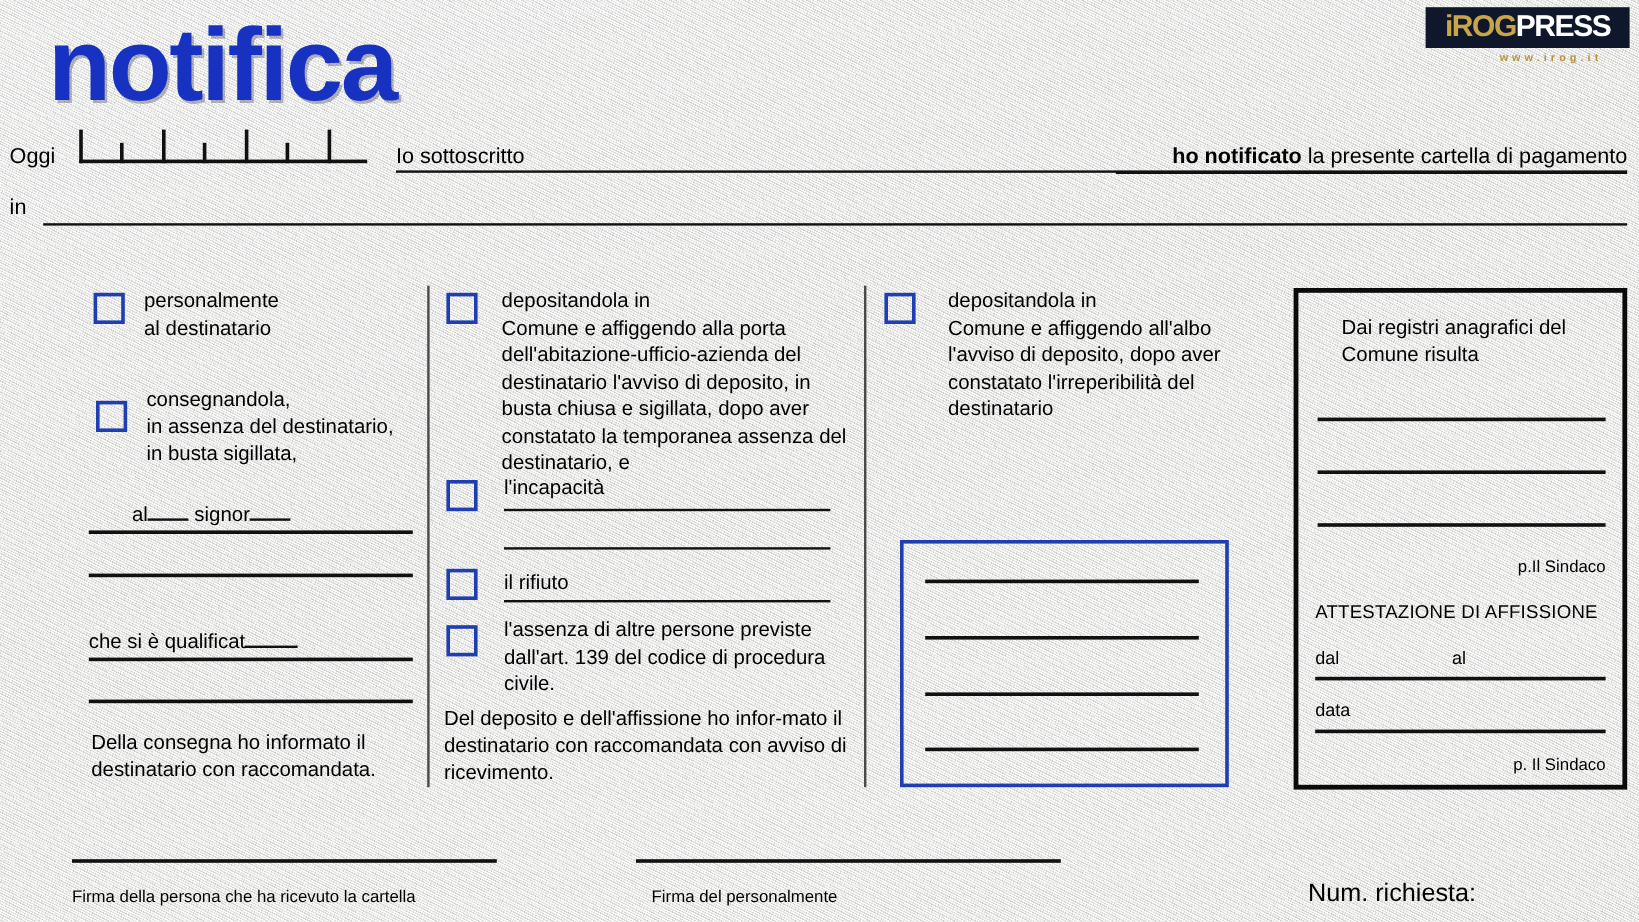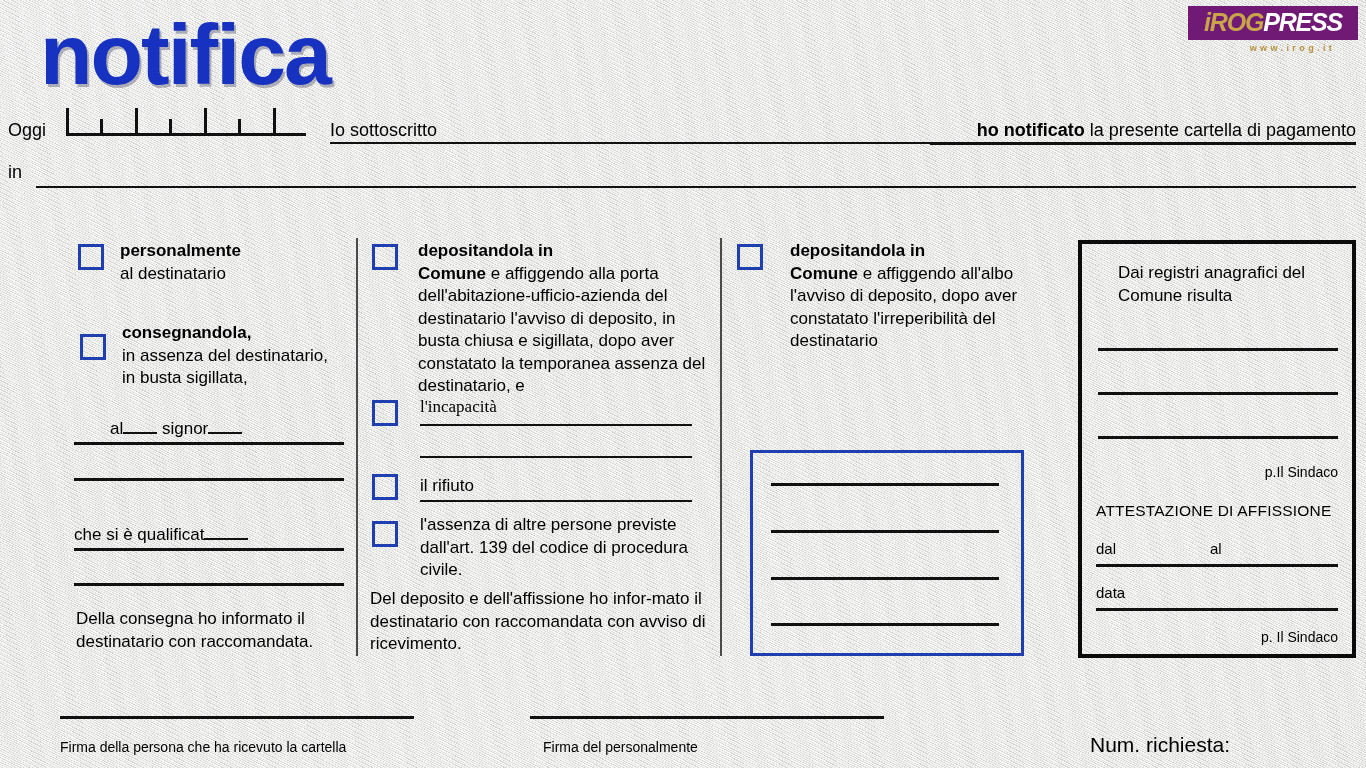--- a/index.html
+++ b/index.html
@@ -49,27 +49,26 @@
   }
 
   
   #logo-wrap {
     right: 8px;
     top: 6px;
     width: 170px;
     text-align: center;
   }
   #logo-box {
-    background: #701a75;
+    background: #0f172a;
     padding: 3px 6px 4px 6px;
     font-size: 25px;
     font-weight: bold;
     letter-spacing: -1.2px;
     line-height: 27px;
-    font-style: italic;
     white-space: nowrap;
   }
   .logo-irog { color: #c8a44a; }
   .logo-press { color: #ffffff; }
   #logo-url {
     color: #b8923c;
     font-size: 9px;
     letter-spacing: 3.4px;
     margin-top: 3px;
     font-weight: bold;
@@ -108,21 +107,21 @@
   #divider-2 { left: 720px; top: 238px; height: 418px; }
 
   
   .cbox {
     width: 26px; height: 26px;
     border: 3px solid #1f3fb0;
     background: transparent;
     box-sizing: border-box;
   }
   .opt-text { font-size: 17px; line-height: 22.5px; }
-  .opt-text b { font-weight: bold; }
+  .opt-text b { font-weight: normal; }
 
   
   .rule { background: #111; height: 3px; }
   .rule-thin { background: #111; height: 2px; }
 
   
   .blank { border-bottom: 2px solid #111; display: inline-block; }
 
   
   #anagrafici-box {
@@ -220,21 +219,21 @@
     <div class="cbox"></div>
   </div>
   <div class="abs opt-text" style="left:418px; top:240px; width:300px;">
     <b>depositandola in</b><br>
     <b>Comune</b><span> e affiggendo alla porta dell'abitazione-ufficio-azienda del destinatario l'avviso di deposito, in busta chiusa e sigillata, dopo aver constatato la temporanea assenza del destinatario, e</span>
   </div>
 
   <div class="abs" style="left:372px; top:400px;">
     <div class="cbox"></div>
   </div>
-  <div class="abs opt-text" style="left:420px; top:396px;font-family:Liberation Serif, serif;">l'incapacità</div>
+  <div class="abs opt-text" style="left:420px; top:396px;">l'incapacità</div>
   <div class="abs rule-thin" style="left:420px; top:424px; width:272px;"></div>
 
   <div class="abs rule-thin" style="left:420px; top:456px; width:272px;"></div>
 
   <div class="abs" style="left:372px; top:474px;">
     <div class="cbox"></div>
   </div>
   <div class="abs opt-text" style="left:420px; top:475px;">il rifiuto</div>
   <div class="abs rule-thin" style="left:420px; top:500px; width:272px;"></div>
 

